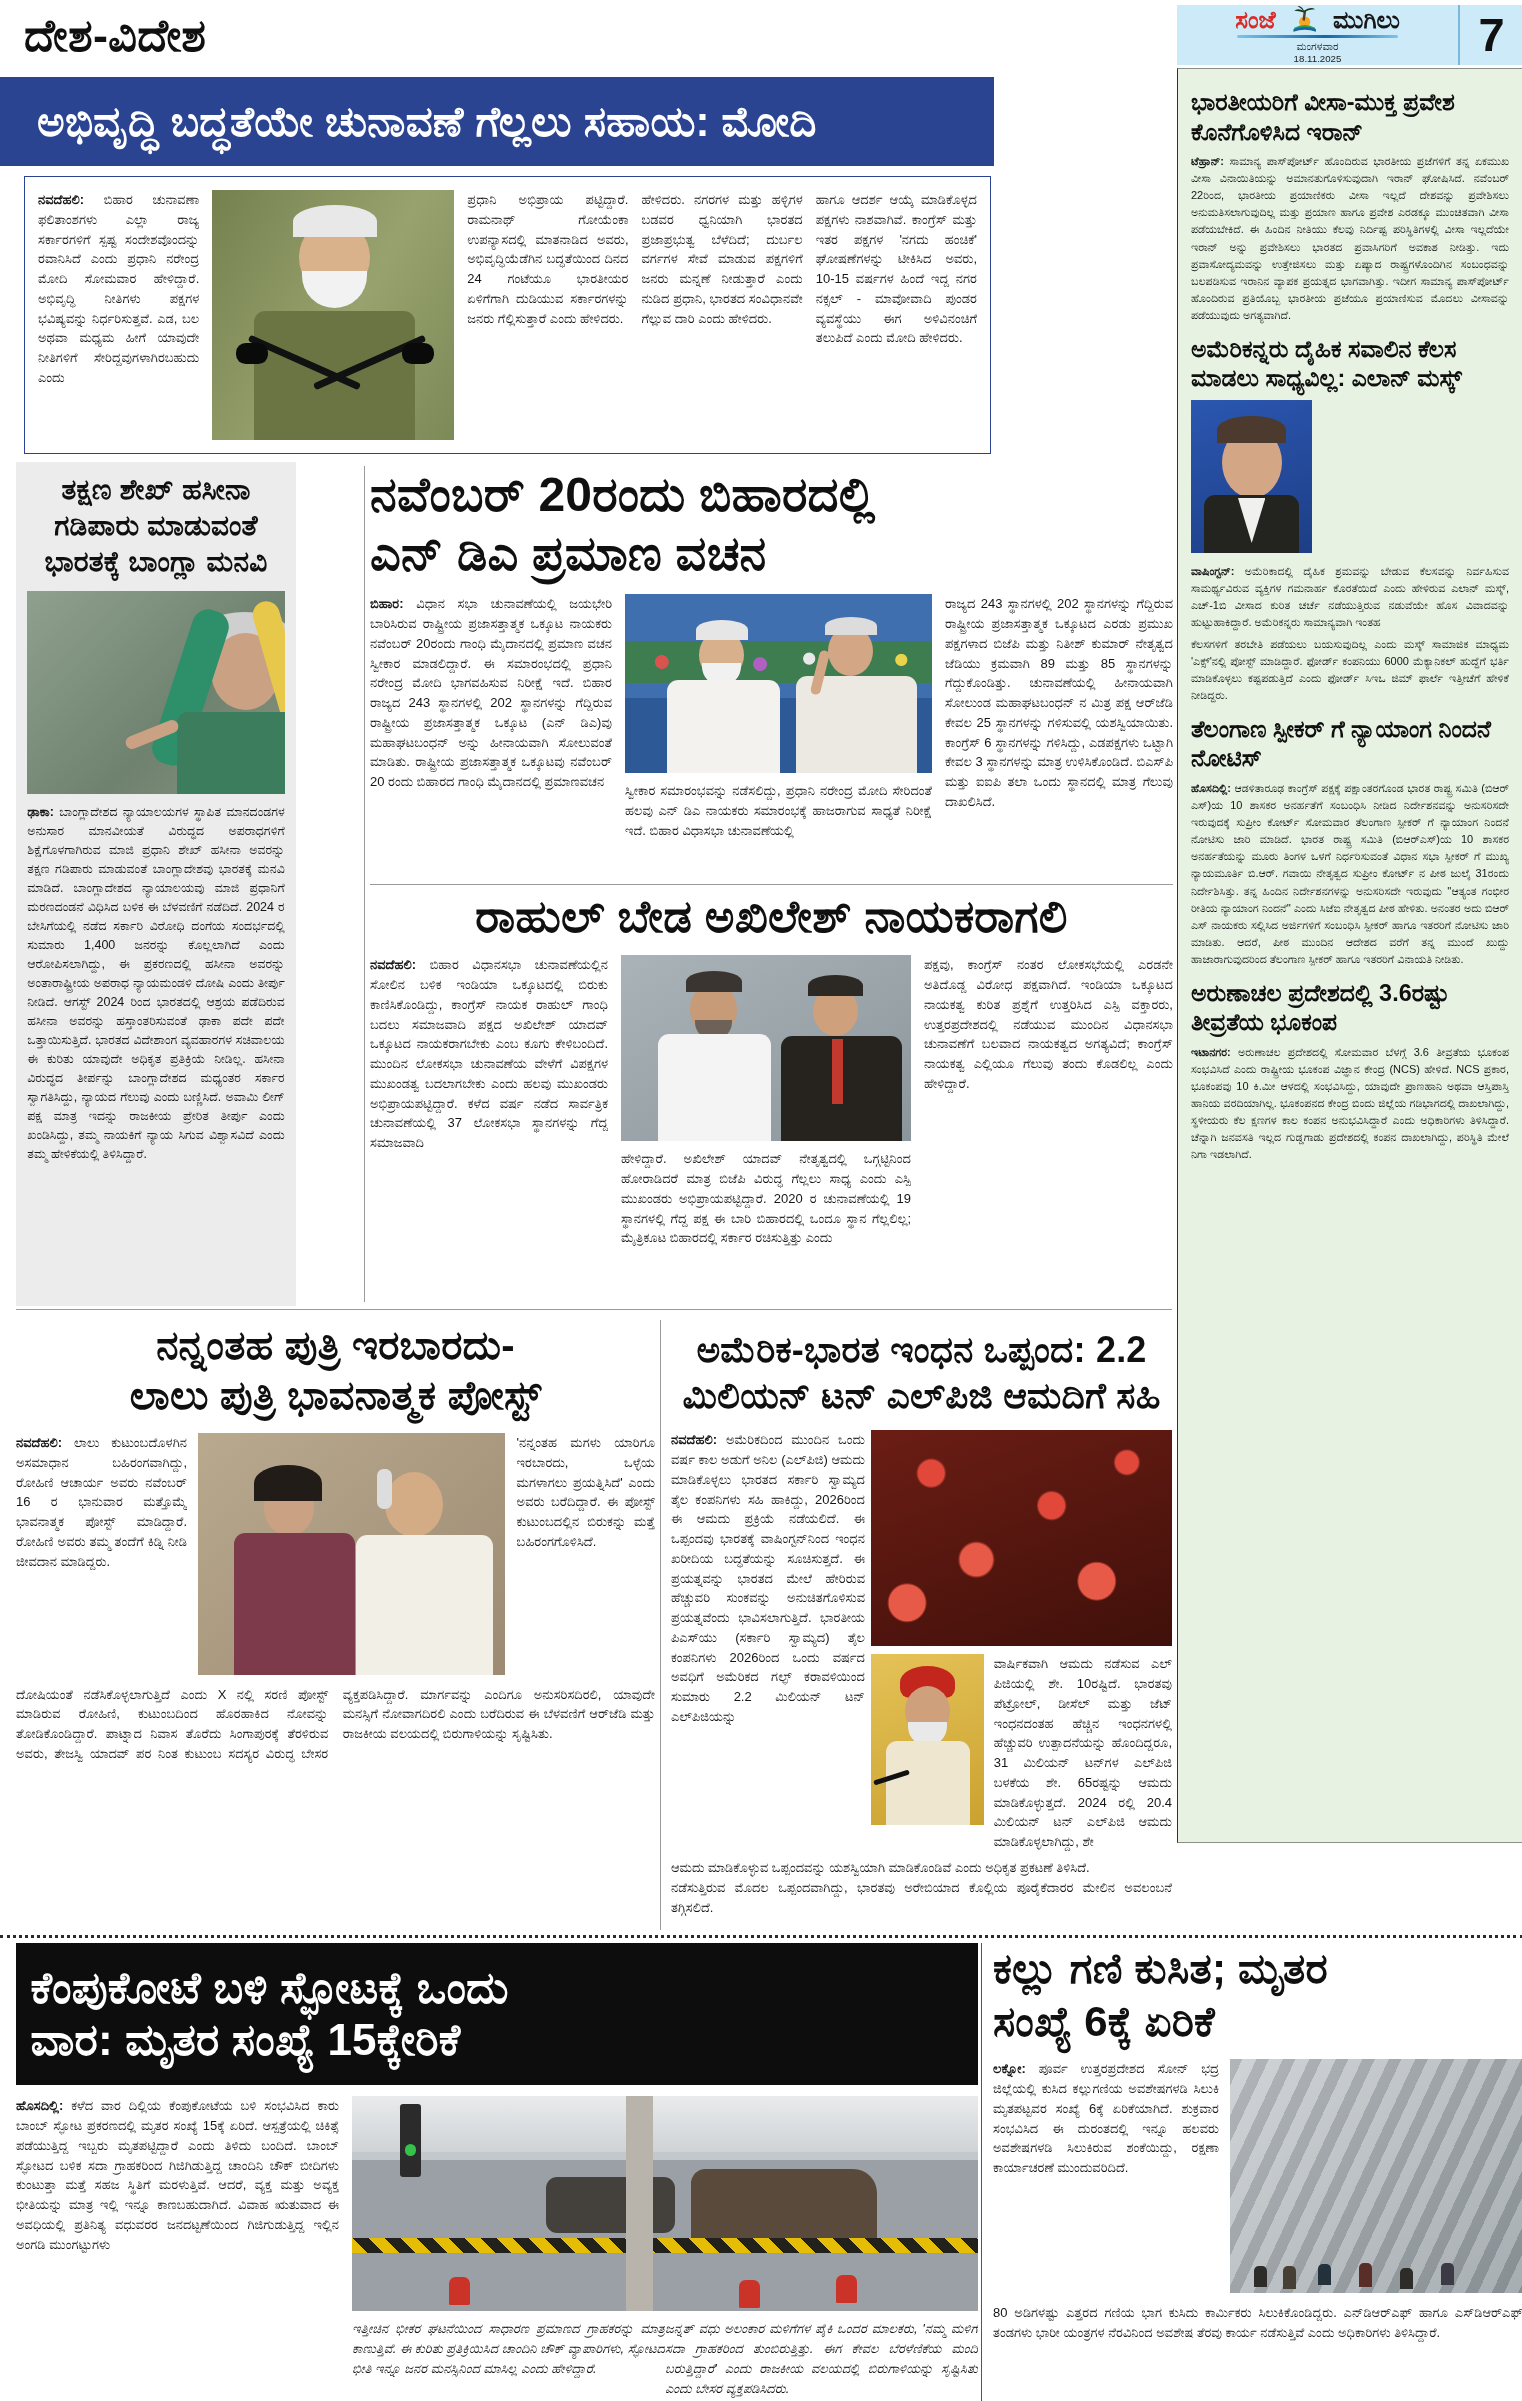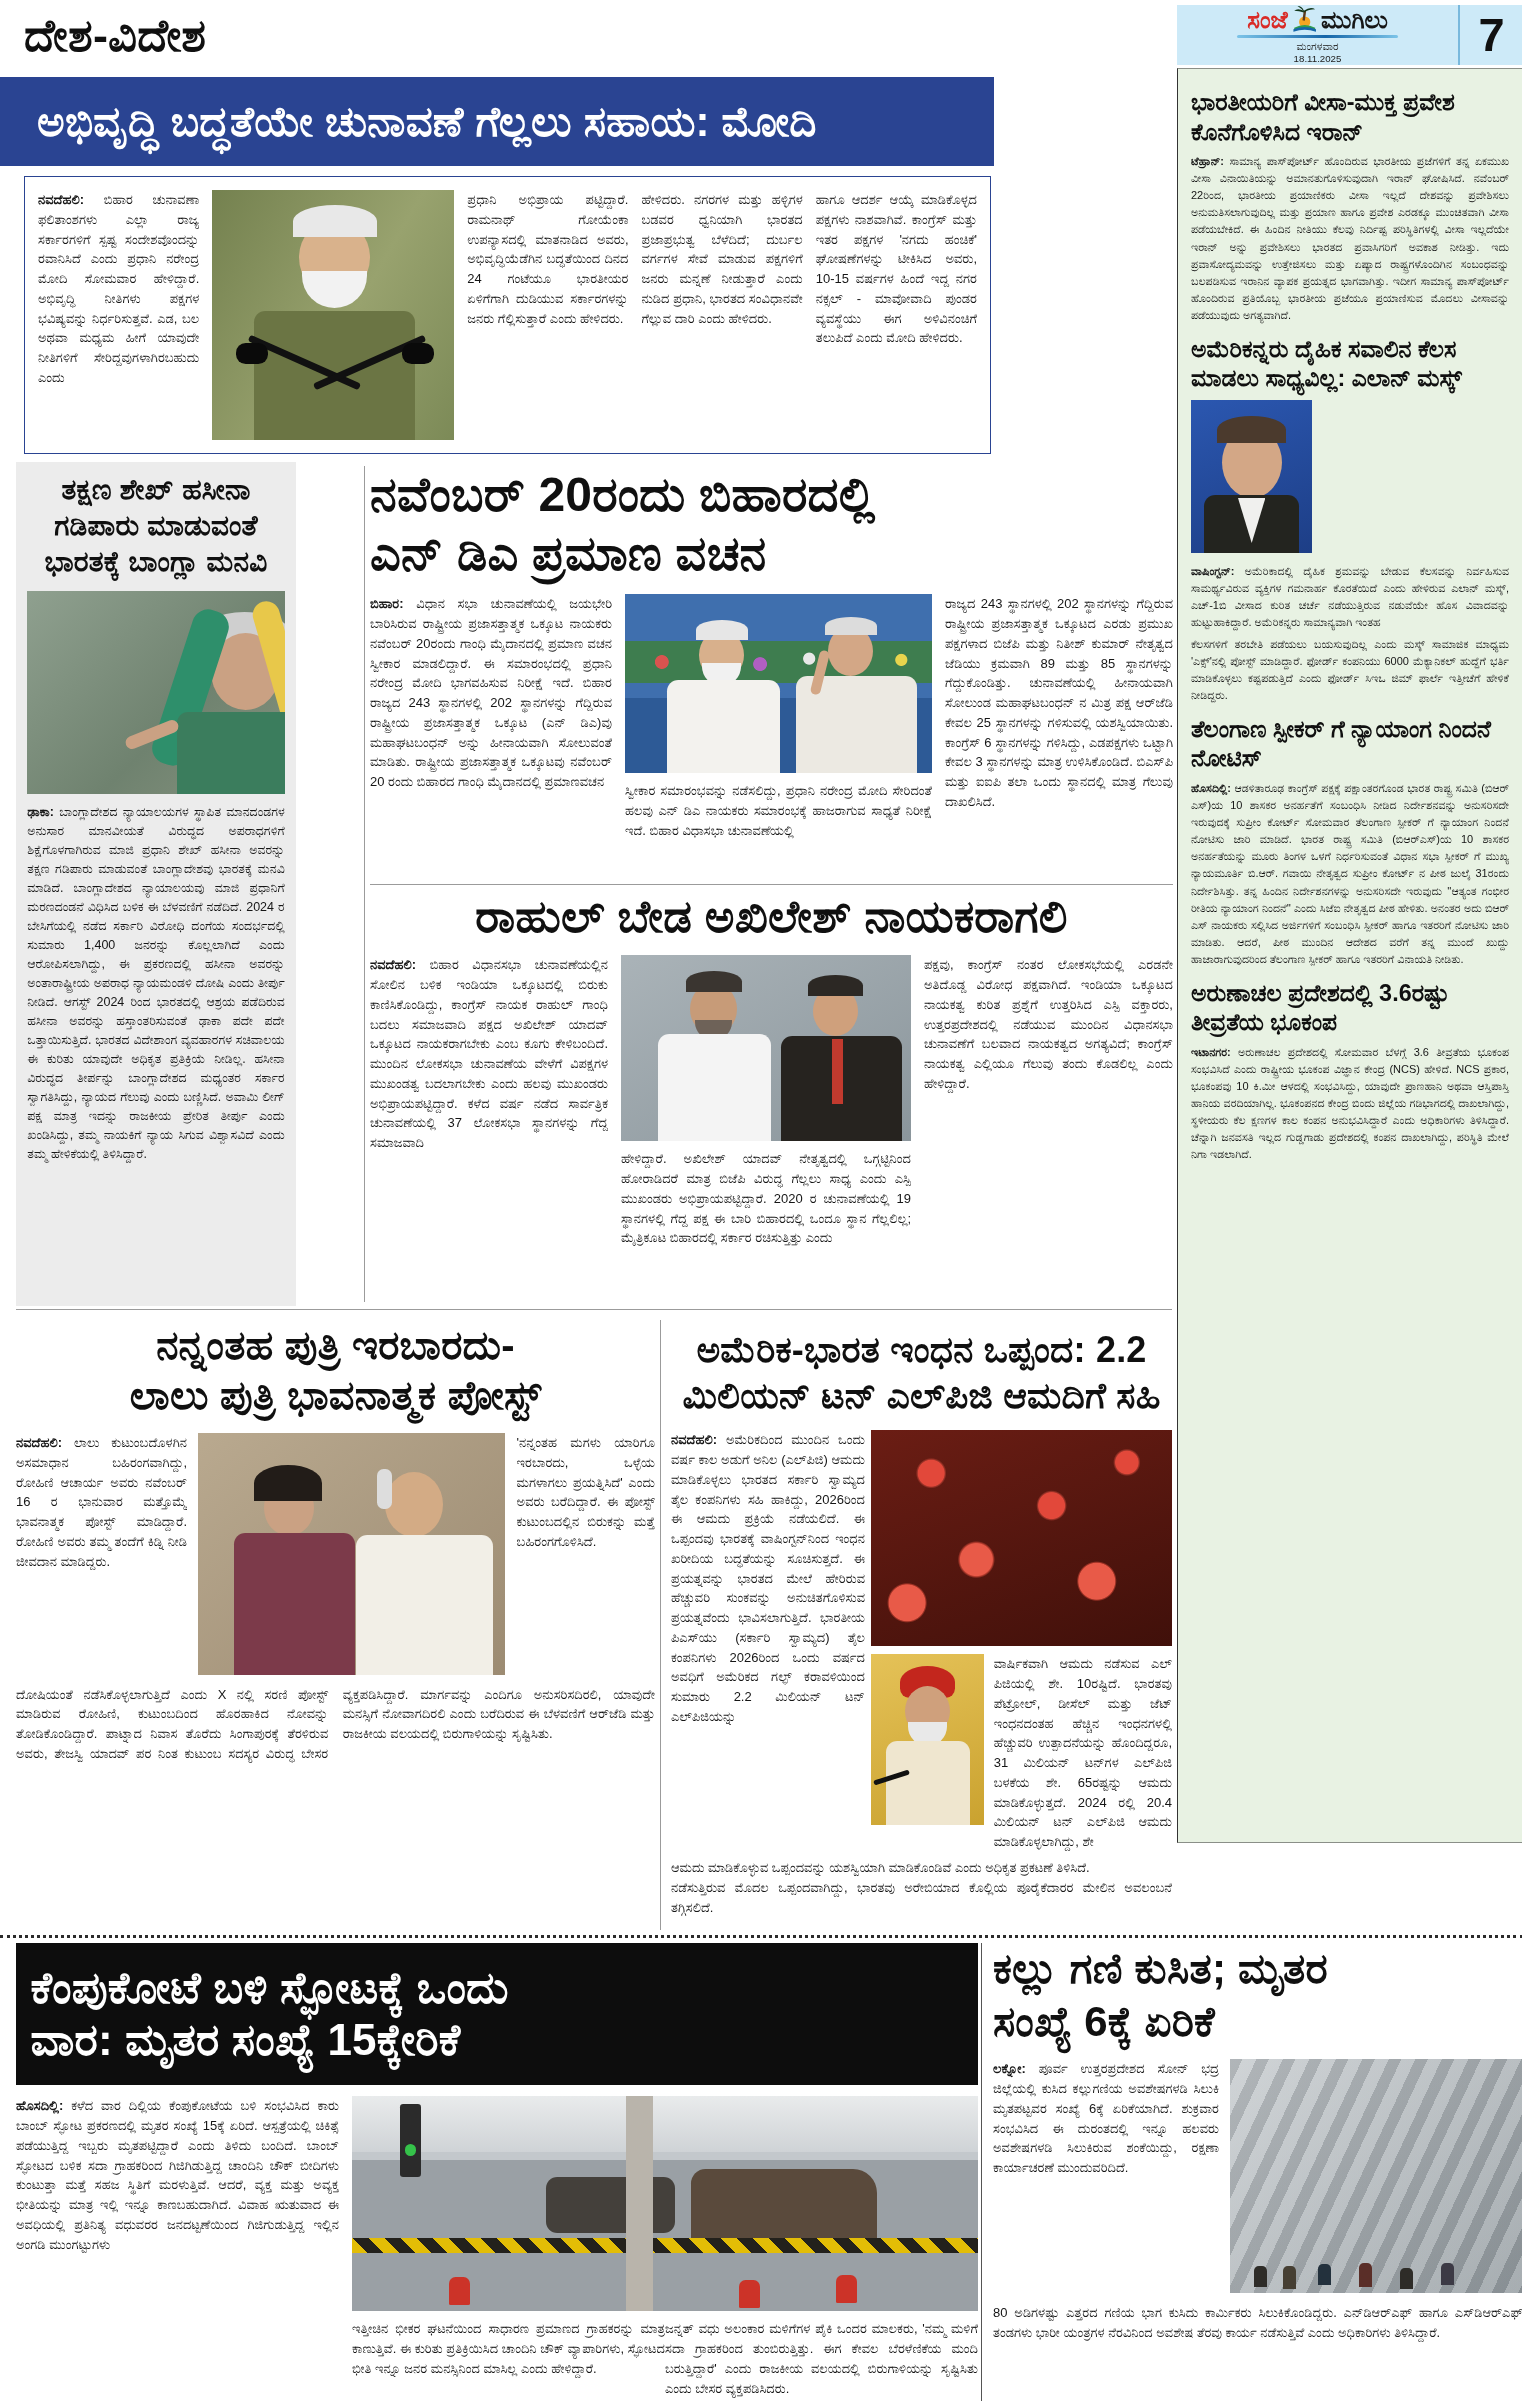--- a/index.html
+++ b/index.html
@@ -8,21 +8,21 @@
   .abs{position:absolute;}
   .bodytxt{font-size:13px;line-height:1.52;text-align:justify;color:#161616;overflow:hidden;}
   .bodytxt .dl{font-weight:bold;}
   .headline{font-weight:bold;color:#101010;letter-spacing:0.2px;}
   .vrule{position:absolute;width:0.8px;background:#9b9b9b;}
   .hrule{position:absolute;height:0.8px;background:#9b9b9b;}
   .photo{position:relative;overflow:hidden;}
   
   #masthead{left:1177px;top:4.8px;width:346px;height:60px;background:#cdeaf8;display:flex;}
   #mast-brand{flex:1;display:flex;flex-direction:column;align-items:center;justify-content:center;}
-  .brandrow{display:flex;align-items:center;gap:3px;}
+  .brandrow{display:flex;align-items:center;gap:15px;}
   .brand-red{color:#d92b27;font-weight:bold;font-size:24px;}
   .brand-black{color:#161616;font-weight:bold;font-size:24px;}
   .brand-underline{width:161px;height:3.2px;border-radius:1.6px;margin-top:1.6px;
       background:linear-gradient(90deg,#7cc4e8,#1565a8 55%,#7cc4e8);}
   .mast-day{font-size:10.5px;color:#222;margin-top:1.6px;}
   .mast-date{font-size:9.7px;color:#222;}
   #page-num{width:63px;border-left:2.4px solid #79b9dd;display:flex;align-items:center;justify-content:center;
       font-size:47px;font-weight:bold;color:#111;}
   
   #lead-band{left:0;top:77px;width:994px;height:89px;background:#2a4492;display:flex;align-items:center;}
@@ -304,21 +304,21 @@
           <div class="abs" style="left:48px;top:8px;width:21px;height:73px;background:#2b2b2b;border-radius:3.2px;"></div>
           <div class="abs" style="left:53px;top:48px;width:11.3px;height:11.3px;border-radius:50%;background:#35c24a;"></div>
           <div class="abs" style="left:339px;top:73px;width:186px;height:73px;border-radius:14.5px 24px 4.8px 4.8px;background:#5a4a3c;"></div>
           <div class="abs" style="left:194px;top:81px;width:129px;height:56px;border-radius:11.3px;background:#44403b;"></div>
           <div class="abs" style="left:0px;top:142px;width:100%;height:14.5px;background:repeating-linear-gradient(45deg,#e3bd06 0 11.3px,#23211c 11.3px 22.6px);"></div>
           <div class="abs" style="left:274px;top:0px;width:27.4px;height:215px;background:#b9b4ab;"></div>
           <div class="abs" style="left:97px;top:181px;width:21px;height:27.4px;border-radius:6.5px 6.5px 1.6px 1.6px;background:#cc3328;"></div>
           <div class="abs" style="left:387px;top:184px;width:21px;height:27.4px;border-radius:6.5px 6.5px 1.6px 1.6px;background:#cc3328;"></div>
           <div class="abs" style="left:484px;top:179px;width:21px;height:27.4px;border-radius:6.5px 6.5px 1.6px 1.6px;background:#cc3328;"></div>
         </div>
-        <div style="display:flex;gap:0;margin-top:8px;">
+        <div style="display:flex;gap:0;margin-top:8px;font-style:italic;">
           <div class="bodytxt" style="flex:1;">ಇತ್ತೀಚಿನ ಭೀಕರ ಘಟನೆಯಿಂದ ಸಾಧಾರಣ ಪ್ರಮಾಣದ ಗ್ರಾಹಕರನ್ನು ಮಾತ್ರ ಕಾಣುತ್ತಿವೆ. ಈ ಕುರಿತು ಪ್ರತಿಕ್ರಿಯಿಸಿದ ಚಾಂದಿನಿ ಚೌಕ್ ವ್ಯಾಪಾರಿಗಳು, ಸ್ಫೋಟದ ಭೀತಿ ಇನ್ನೂ ಜನರ ಮನಸ್ಸಿನಿಂದ ಮಾಸಿಲ್ಲ ಎಂದು ಹೇಳಿದ್ದಾರೆ.</div>
           <div class="bodytxt" style="flex:1;">ಜನ್ನತ್ ವಧು ಅಲಂಕಾರ ಮಳಿಗೆಗಳ ಪೈಕಿ ಒಂದರ ಮಾಲಕರು, 'ನಮ್ಮ ಮಳಿಗೆ ಸದಾ ಗ್ರಾಹಕರಿಂದ ತುಂಬಿರುತ್ತಿತ್ತು. ಈಗ ಕೇವಲ ಬೆರಳೆಣಿಕೆಯ ಮಂದಿ ಬರುತ್ತಿದ್ದಾರೆ' ಎಂದು ರಾಜಕೀಯ ವಲಯದಲ್ಲಿ ಬಿರುಗಾಳಿಯನ್ನು ಸೃಷ್ಟಿಸಿತು ಎಂದು ಬೇಸರ ವ್ಯಕ್ತಪಡಿಸಿದರು.</div>
         </div>
       </div>
     </div>
   </div>
 
   <div class="vrule" style="left:981px;top:1943px;height:458px;background:#555;"></div>
 
   <div class="abs" style="left:993px;top:1943px;width:530px;height:458px;overflow:hidden;">

